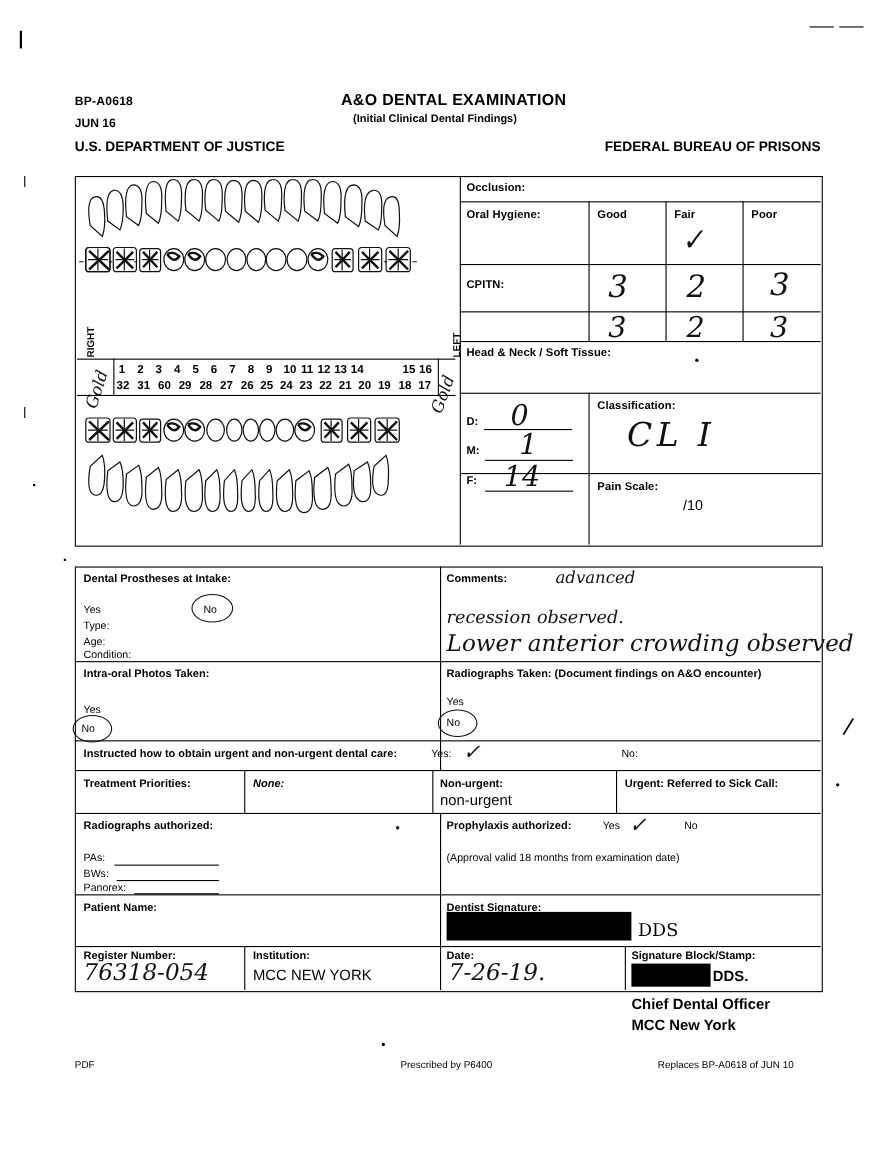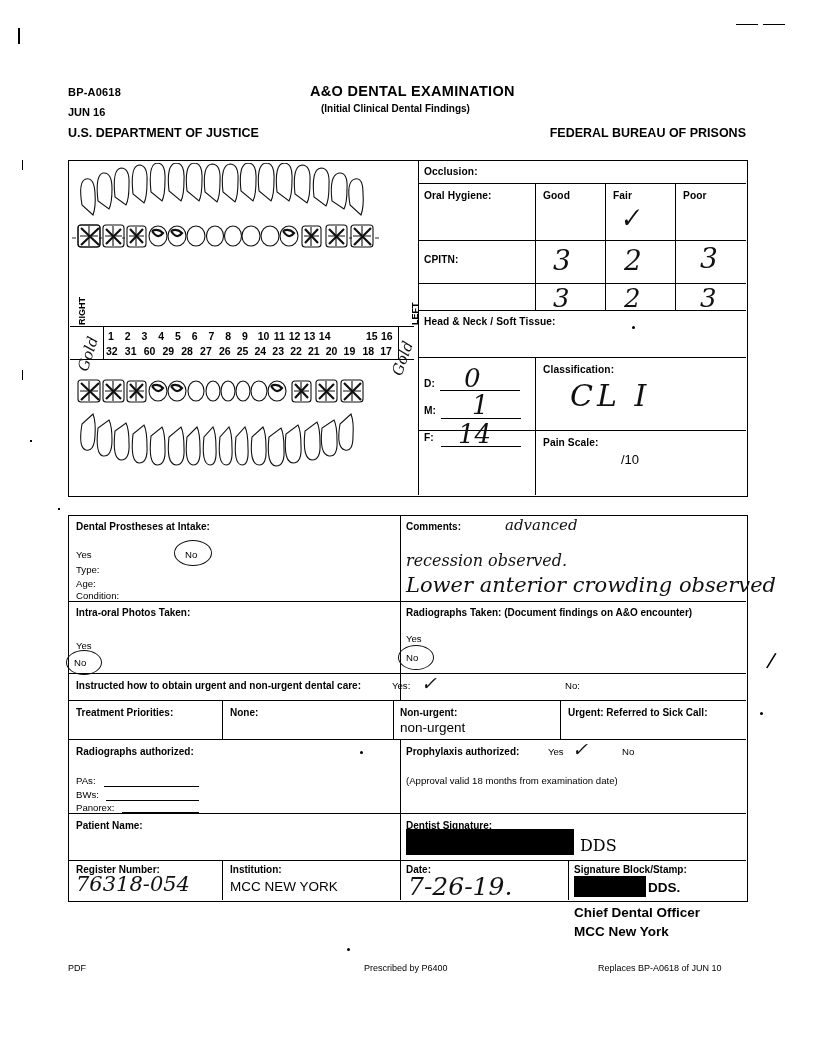--- a/index.html
+++ b/index.html
@@ -332,21 +332,21 @@
   <div class="cell-lbl-n" style="left:406px;top:633px;">Yes</div>
   <div class="cell-lbl-n" style="left:406px;top:652px;">No</div>
   <div class="circle-no" style="left:398px;top:645px;width:34px;height:23px;"></div>
 
   <div class="cell-lbl" style="left:76px;top:680px;">Instructed how to obtain urgent and non-urgent dental care:</div>
   <div class="cell-lbl-n" style="left:392px;top:680px;">Yes:</div>
   <div class="hw" style="position:absolute;left:421px;top:672px;font-size:19px;">✓</div>
   <div class="cell-lbl-n" style="left:565px;top:680px;">No:</div>
 
   <div class="cell-lbl" style="left:76px;top:707px;">Treatment Priorities:</div>
-  <div class="cell-lbl" style="left:230px;top:707px;">None:</div>
+  <div class="cell-lbl" style="left:230px;top:707px;font-style:italic;">None:</div>
   <div class="cell-lbl" style="left:400px;top:707px;">Non-urgent:</div>
   <div style="position:absolute;left:400px;top:720px;font-size:13.5px;">non-urgent</div>
   <div class="cell-lbl" style="left:568px;top:707px;">Urgent: Referred to Sick Call:</div>
 
   <div class="cell-lbl" style="left:76px;top:746px;">Radiographs authorized:</div>
   <div class="cell-lbl-n" style="left:76px;top:775px;">PAs:</div>
   <div class="ln" style="left:104px;top:786px;width:95px;height:1.2px;"></div>
   <div class="cell-lbl-n" style="left:76px;top:789px;">BWs:</div>
   <div class="ln" style="left:106px;top:800px;width:93px;height:1.2px;"></div>
   <div class="cell-lbl-n" style="left:76px;top:802px;">Panorex:</div>
@@ -365,21 +365,21 @@
   <div class="redact" style="left:406px;top:829px;width:168px;height:26px;"></div>
   <div style="position:absolute;left:580px;top:836px;font-size:16px;font-family:'DejaVu Serif',serif;">DDS</div>
 
   <div class="cell-lbl" style="left:76px;top:864px;">Register Number:</div>
   <div class="hw" style="position:absolute;left:76px;top:872px;font-size:21px;">76318-054</div>
 
   <div class="cell-lbl" style="left:230px;top:864px;">Institution:</div>
   <div style="position:absolute;left:230px;top:879px;font-size:13.5px;">MCC NEW YORK</div>
 
   <div class="cell-lbl" style="left:406px;top:864px;">Date:</div>
-  <div class="hw" style="position:absolute;left:408px;top:872px;font-size:25px;">7-26-19.</div>
+  <div class="hw" style="position:absolute;left:408px;top:872px;font-size:21px;">7-26-19.</div>
 
   <div class="cell-lbl" style="left:574px;top:864px;">Signature Block/Stamp:</div>
   <div class="redact" style="left:574px;top:876px;width:72px;height:21px;"></div>
   <div style="position:absolute;left:648px;top:880px;font-size:13.5px;font-weight:bold;">DDS.</div>
   <div style="position:absolute;left:574px;top:905px;font-size:13.5px;font-weight:bold;">Chief Dental Officer</div>
   <div style="position:absolute;left:574px;top:924px;font-size:13.5px;font-weight:bold;">MCC New York</div>
 
   <div class="footer" style="left:68px;top:963px;">PDF</div>
   <div class="footer" style="left:364px;top:963px;">Prescribed by P6400</div>
   <div class="footer" style="left:598px;top:963px;">Replaces BP-A0618 of JUN 10</div>

